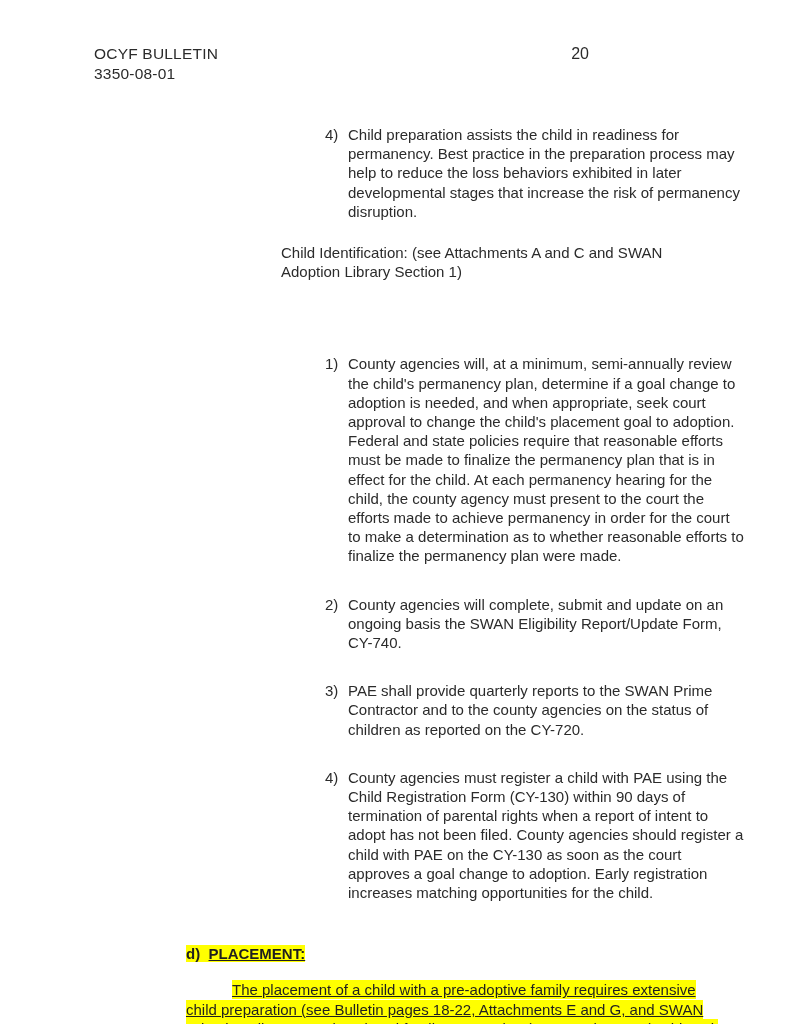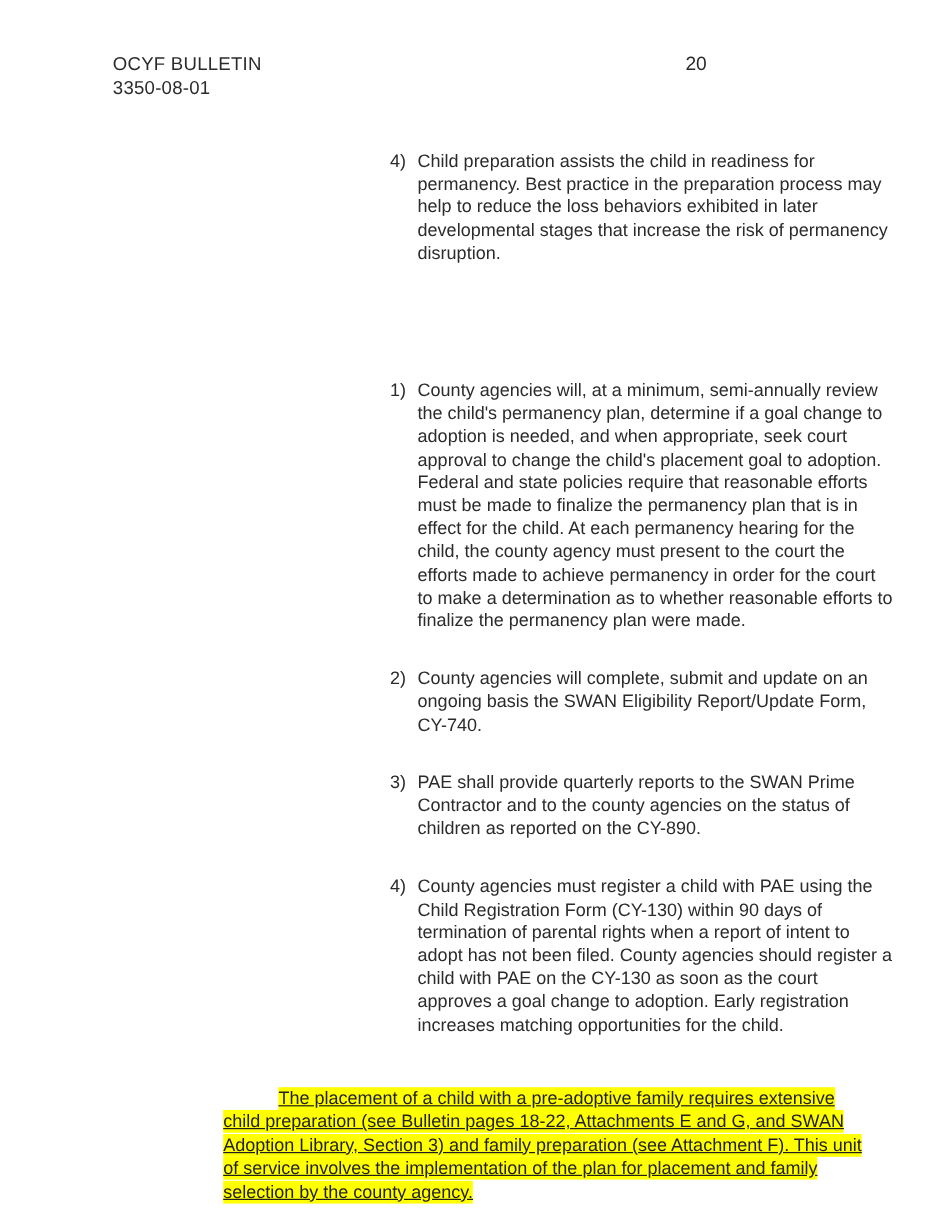--- a/index.html
+++ b/index.html
@@ -159,42 +159,46 @@
 
     <ul class="num-list level-a">
       <li class="num-item">
         <span class="num-marker">4)</span>
         <span class="num-text">Child preparation assists the child in readiness for permanency.   Best practice in the preparation process may help to reduce the loss behaviors exhibited in later developmental stages that increase the risk of permanency disruption.</span>
       </li>
     </ul>
 
     <div class="spacer-md"></div>
 
+    <div class="para-block">Child Identification:  (see Attachments A and C and SWAN Adoption Library Section 1)</div>
 
     <div class="spacer-lg"></div>
 
     <ul class="num-list level-a">
       <li class="num-item">
         <span class="num-marker">1)</span>
         <span class="num-text">County agencies will, at a minimum, semi-annually review the child's permanency plan, determine if a goal change to adoption is needed, and when appropriate, seek court approval to change the child's placement goal to adoption.  Federal and state policies require that reasonable efforts must be made to finalize the permanency plan that is in effect for the child.  At each permanency hearing for the child, the county agency must present to the court the efforts made to achieve permanency in order for the court to make a determination as to whether reasonable efforts to finalize the permanency plan were made.</span>
       </li>
       <li class="num-item">
         <span class="num-marker">2)</span>
         <span class="num-text">County agencies will complete, submit and update on an ongoing basis the SWAN Eligibility Report/Update Form, CY-740.</span>
       </li>
       <li class="num-item">
         <span class="num-marker">3)</span>
-        <span class="num-text">PAE shall provide quarterly reports to the SWAN Prime Contractor and to the county agencies on the status of children as reported on the CY-890.</span>
+        <span class="num-text">PAE shall provide quarterly reports to the SWAN Prime Contractor and to the county agencies on the status of children as reported on the CY-720.</span>
       </li>
       <li class="num-item">
         <span class="num-marker">4)</span>
         <span class="num-text">County agencies must register a child with PAE using the Child Registration Form (CY-130) within 90 days of termination of parental rights when a report of intent to adopt has not been filed.  County agencies should register a child with PAE on the CY-130 as soon as the court approves a goal change to adoption.  Early registration increases matching opportunities for the child.</span>
       </li>
     </ul>
 
     <div class="placement-section">
+      <div class="placement-heading">
+        <span class="hl"><span class="heading-letter">d)</span><span>&nbsp;&nbsp;</span><span class="heading-word">PLACEMENT:</span></span>
+      </div>
       <div class="placement-para">
         <span class="hl">The placement of a child with a pre-adoptive family requires extensive child preparation (see Bulletin pages 18-22, Attachments E and G, and SWAN Adoption Library, Section 3) and family preparation (see Attachment F).  This unit of service involves the implementation of the plan for placement and family selection by the county agency.</span>
       </div>
     </div>
 
   </div>
 </div>
 
 </body></html>

